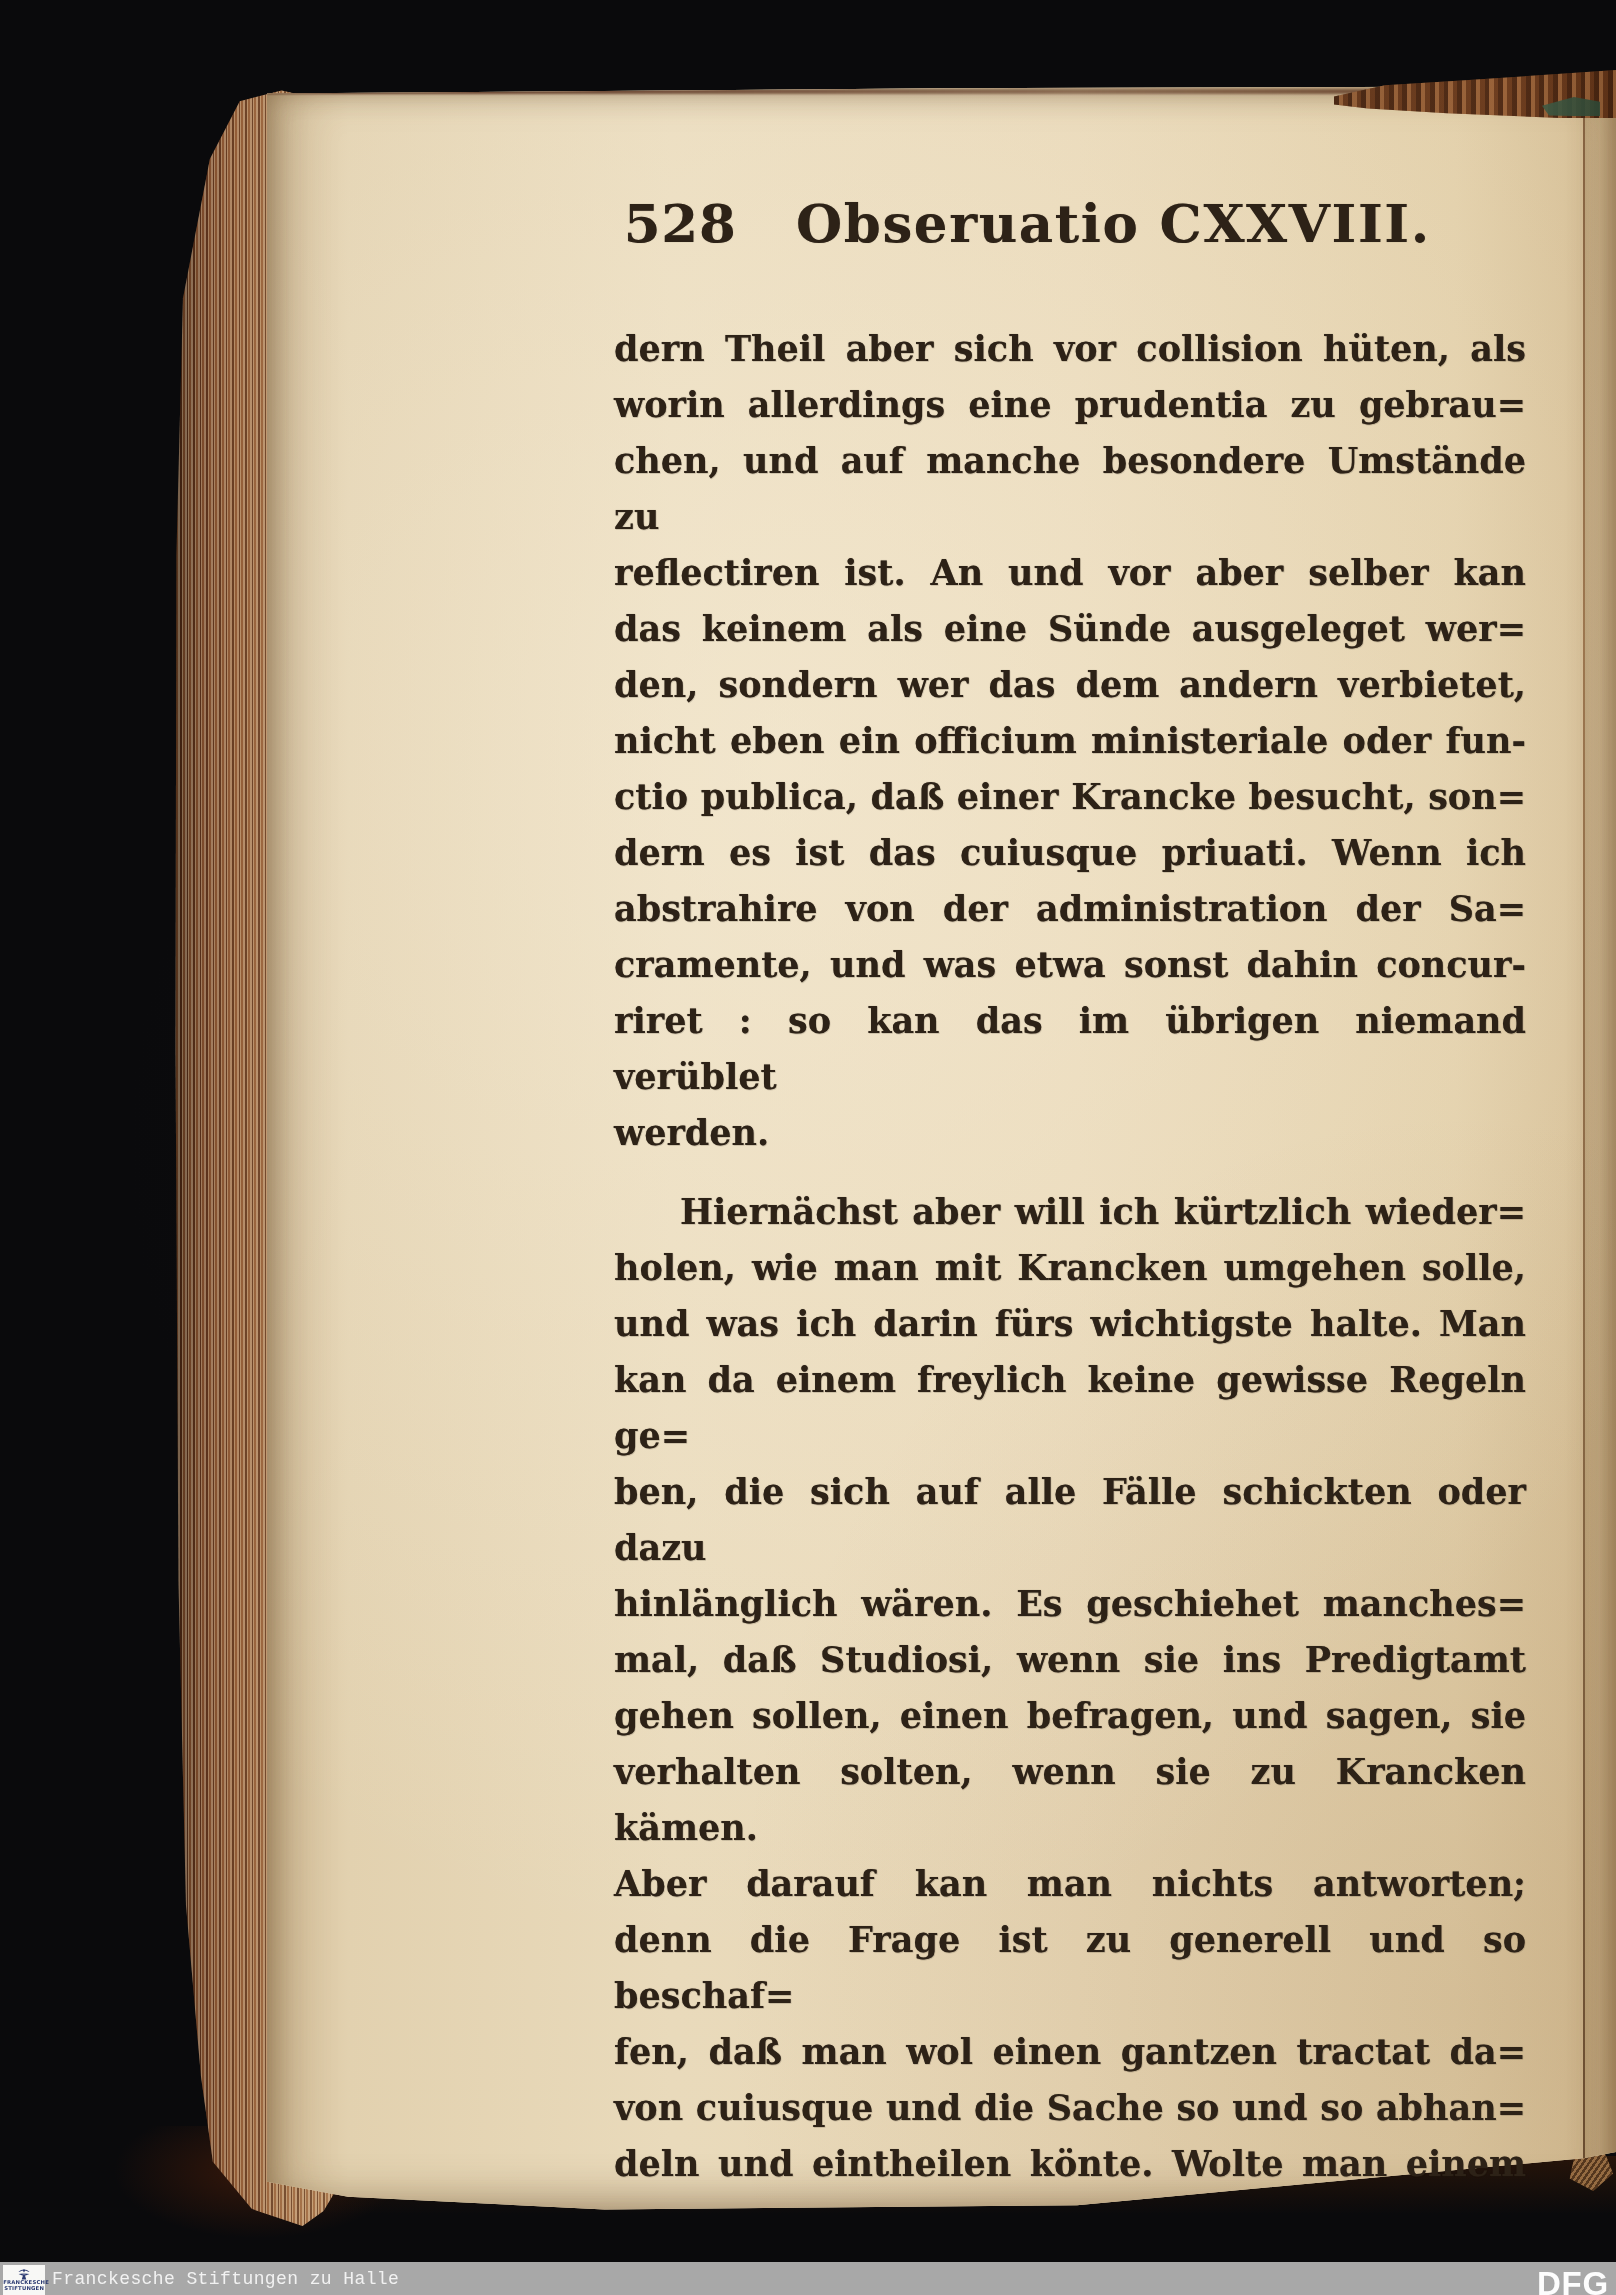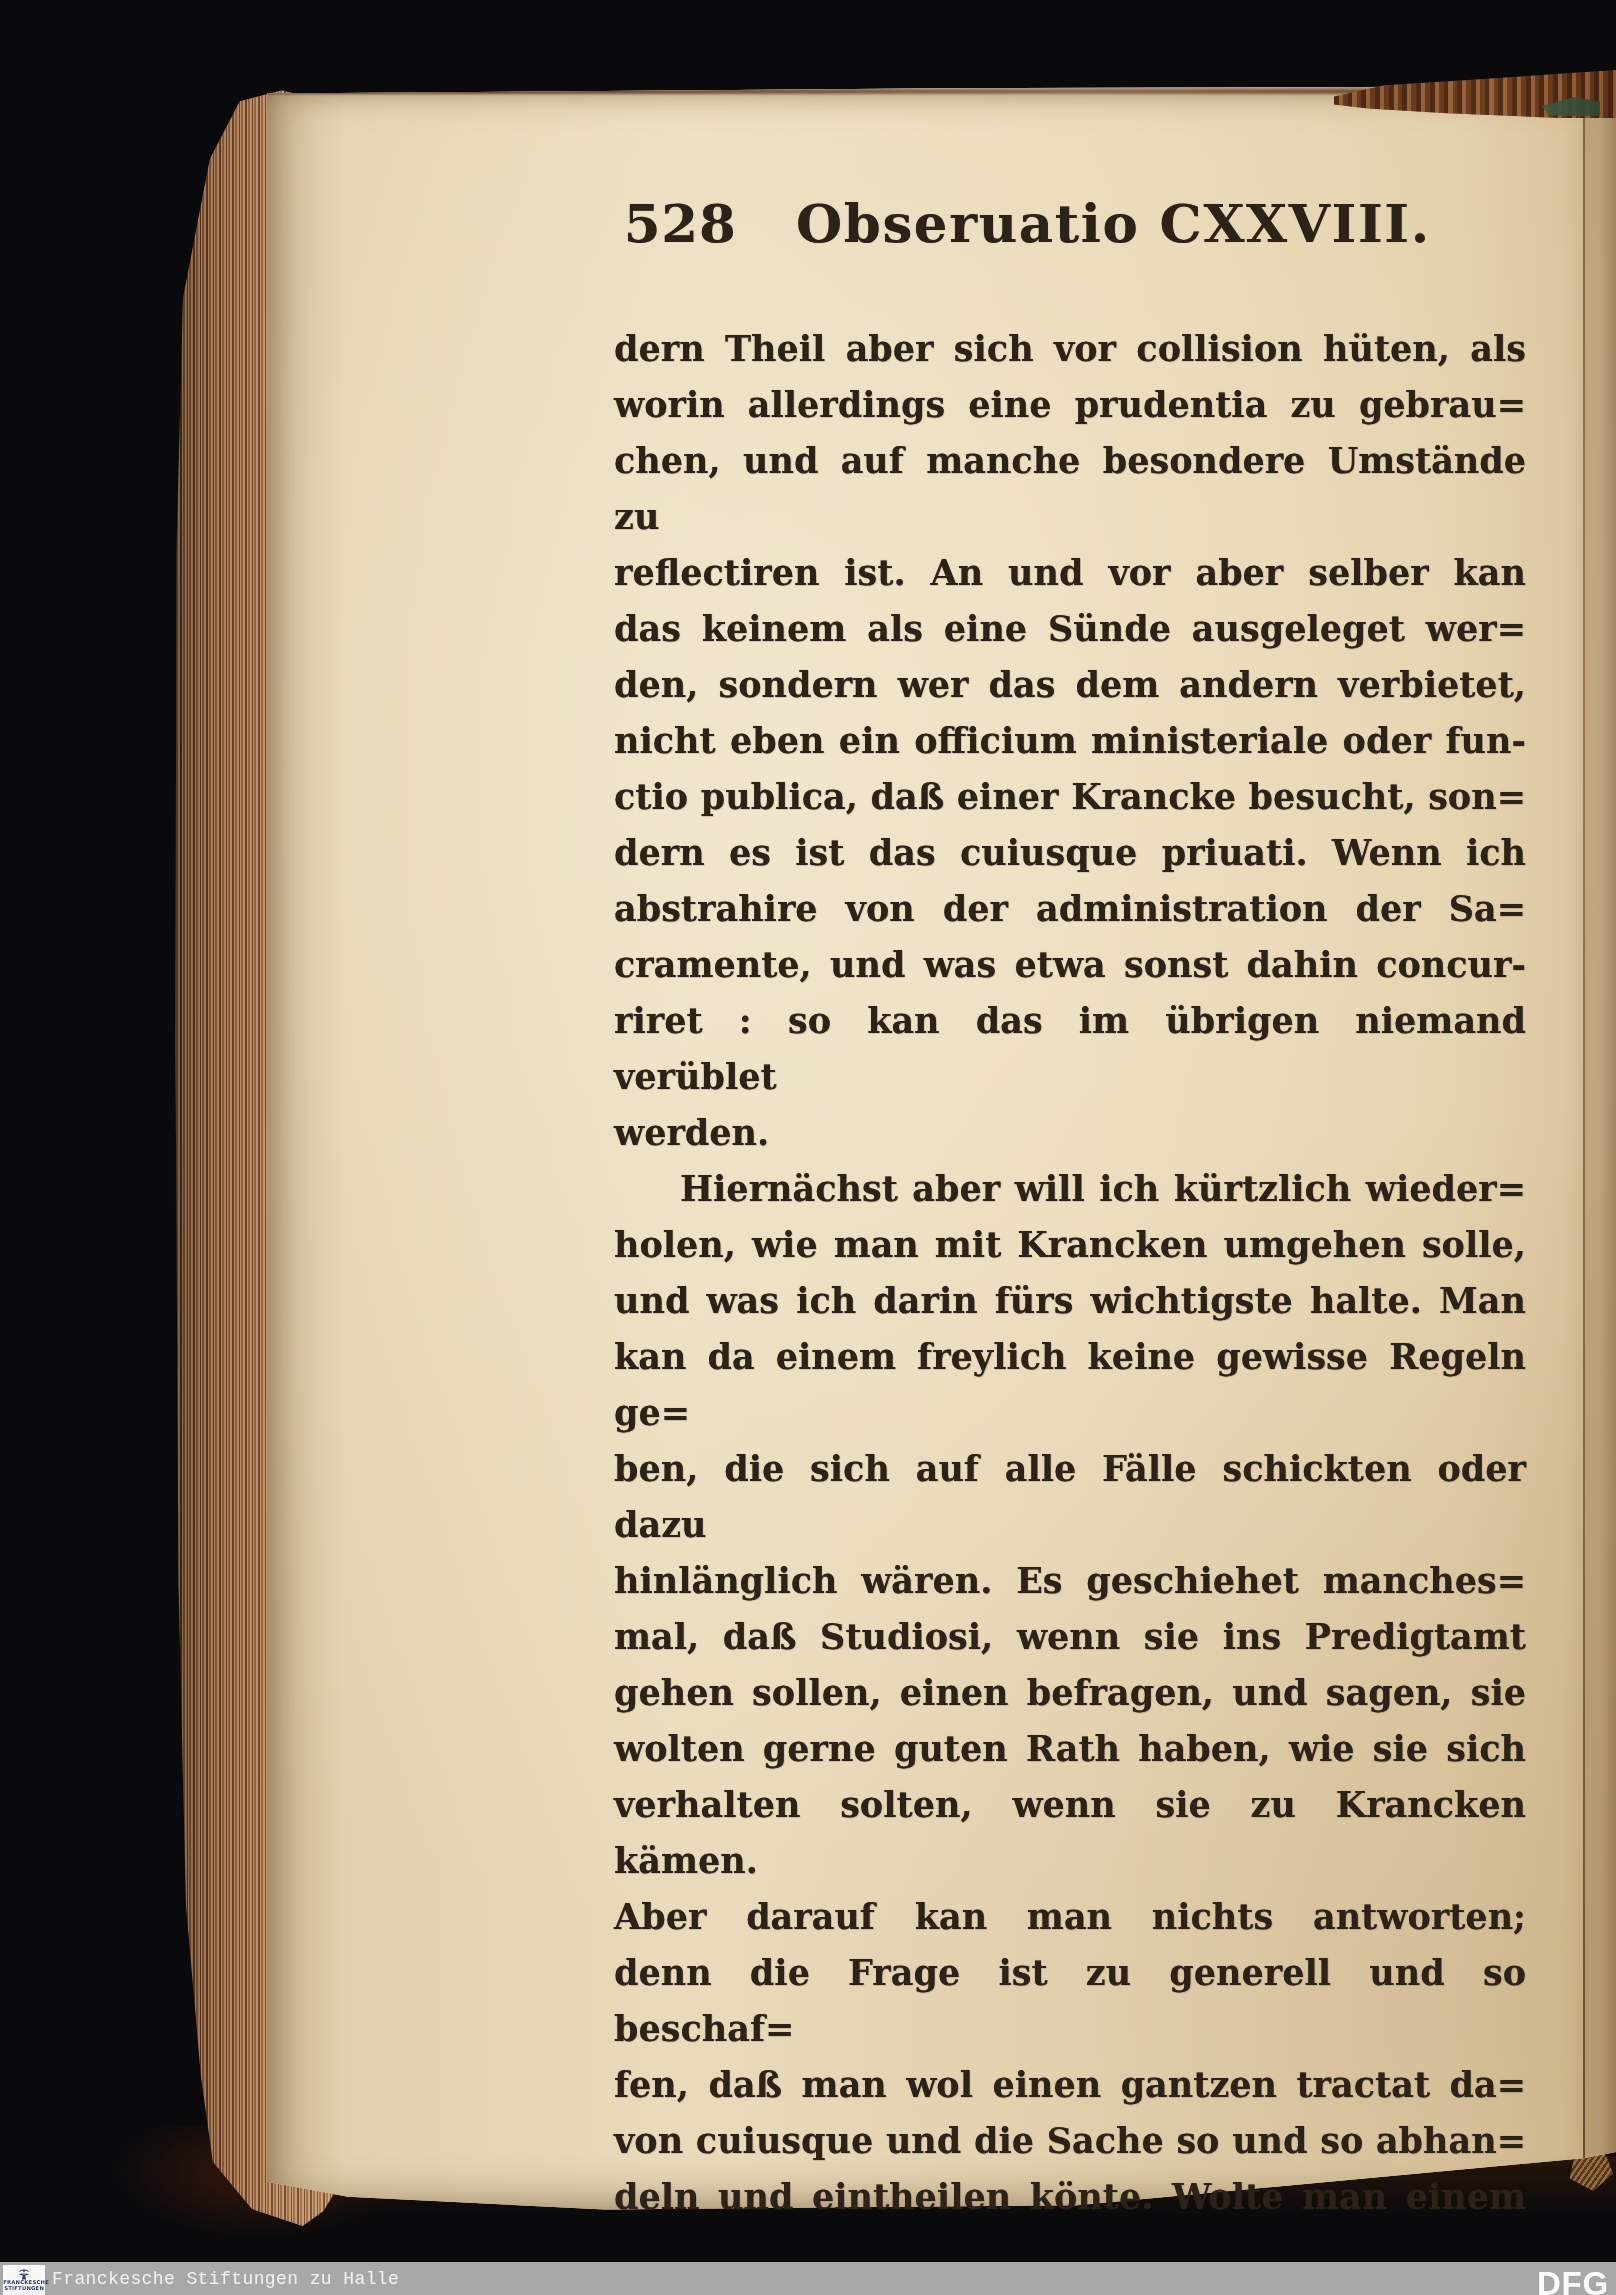--- a/index.html
+++ b/index.html
@@ -89,21 +89,21 @@
   
   .content { position:absolute; left:614px; top:192px; width:912px; z-index:6; color:#2d2217; }
   .pageheader { position:relative; height:61px; font-size:53px; font-weight:bold;
     text-shadow:0 0 0.8px rgba(45,34,23,.5); }
   .pagenum  { position:absolute; left:9.7px; top:0; letter-spacing:0.8px; }
   .obstitle { position:absolute; left:182px; top:0; letter-spacing:1.6px; }
   .bodytext { margin-top:68px; font-size:35px; font-weight:bold; line-height:56px;
     text-shadow:0 0 0.8px rgba(45,34,23,.55), 0.8px 0.8px 0 rgba(45,34,23,.12); }
   .line { text-align:justify; text-align-last:justify; white-space:normal; }
   .line.end   { text-align-last:left; }
-  .line.indent{ text-indent:66px; }
+  .line.indent{ text-indent:66px;margin-top:23px; }
 
   
   .footer-bar { position:absolute; left:0; top:2262px; width:1617px; height:34px;
     background:#a8a8a8; z-index:10; }
   .logo-box { position:absolute; left:3.2px; top:2265px; width:42px; height:31px;
     background:#f8f8f6; z-index:11; text-align:center; }
   .logo-box svg { display:block; margin:1.6px auto 0; }
   .logo-line { font-family:"DejaVu Sans","Liberation Sans",sans-serif;
     font-size:5.3px; line-height:5.7px; letter-spacing:0.2px; color:#2b3a72; font-weight:bold; }
   .inst { position:absolute; left:52px; top:2262px; height:28px; line-height:34px;
@@ -151,21 +151,20 @@
         <div class="line">riret : so kan das im übrigen niemand verüblet</div>
         <div class="line end">werden.</div>
         <div class="line indent">Hiernächst aber will ich kürtzlich wieder=</div>
         <div class="line">holen, wie man mit Krancken umgehen solle,</div>
         <div class="line">und was ich darin fürs wichtigste halte. Man</div>
         <div class="line">kan da einem freylich keine gewisse Regeln ge=</div>
         <div class="line">ben, die sich auf alle Fälle schickten oder dazu</div>
         <div class="line">hinlänglich wären. Es geschiehet manches=</div>
         <div class="line">mal, daß Studiosi, wenn sie ins Predigtamt</div>
         <div class="line">gehen sollen, einen befragen, und sagen, sie</div>
-        <div class="line">wolten gerne guten Rath haben, wie sie sich</div>
         <div class="line">verhalten solten, wenn sie zu Krancken kämen.</div>
         <div class="line">Aber darauf kan man nichts antworten;</div>
         <div class="line">denn die Frage ist zu generell und so beschaf=</div>
         <div class="line">fen, daß man wol einen gantzen tractat da=</div>
         <div class="line">von cuiusque und die Sache so und so abhan=</div>
         <div class="line">deln und eintheilen könte. Wolte man einem</div>
       </div>
   </div>
 
   <div class="footer-bar"></div>

